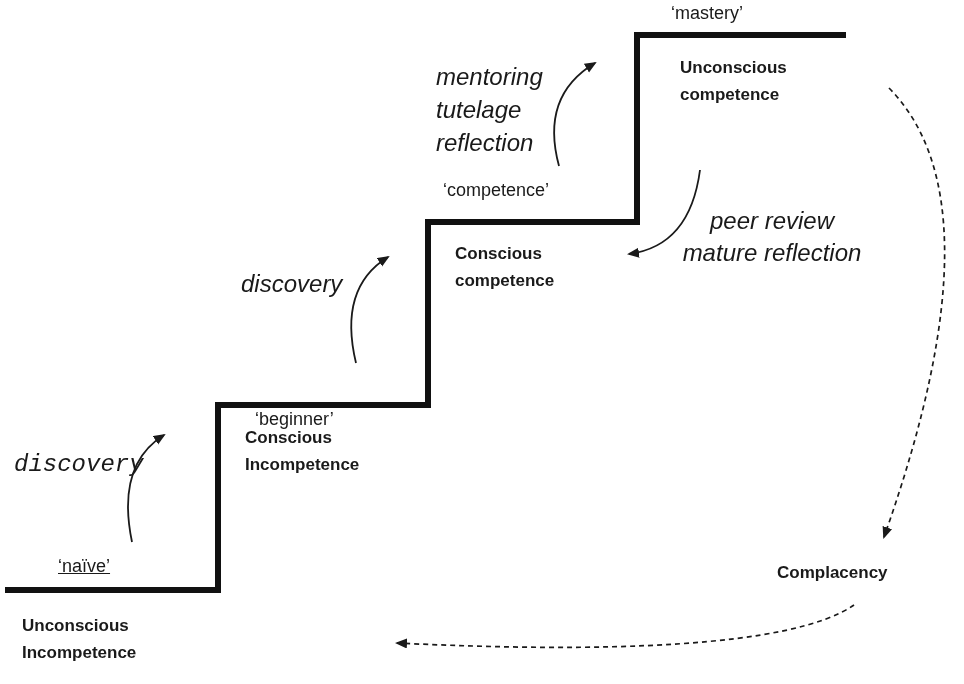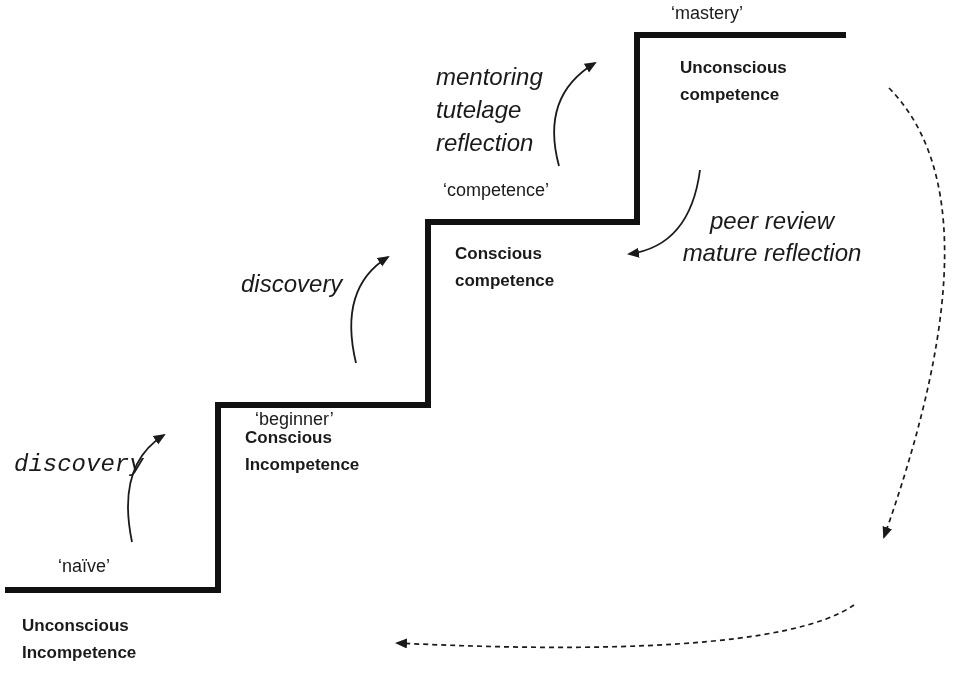--- a/index.html
+++ b/index.html
@@ -63,21 +63,21 @@
 
     <path d="M 132 542 Q 116 465 164 435" fill="none" stroke="#1a1a1a" stroke-width="1.8" marker-end="url(#ah)"></path>
     <path d="M 356 363 Q 338 288 388 257" fill="none" stroke="#1a1a1a" stroke-width="1.8" marker-end="url(#ah)"></path>
     <path d="M 559 166 Q 540 96 595 63" fill="none" stroke="#1a1a1a" stroke-width="1.8" marker-end="url(#ah)"></path>
     <path d="M 700 170 Q 690 246 629 254" fill="none" stroke="#1a1a1a" stroke-width="1.8" marker-end="url(#ah)"></path>
 
     <path d="M 889 88 C 960 160 968 300 884 537" fill="none" stroke="#1a1a1a" stroke-width="1.7" stroke-dasharray="5 4" marker-end="url(#ah)"></path>
     <path d="M 854 605 C 792 648 600 653 397 643" fill="none" stroke="#1a1a1a" stroke-width="1.7" stroke-dasharray="5 4" marker-end="url(#ah)"></path>
   </svg>
 
-  <div class="label quote" style="left:58px; top:553px;">‘naïve’</div>
+  <div class="label quote" style="left:58px; top:553px;text-decoration:underline;">‘naïve’</div>
   <div class="label quote" style="left:255px; top:366px;margin-top:40px;">‘beginner’</div>
   <div class="label quote" style="left:443px; top:177px;">‘competence’</div>
   <div class="label quote" style="left:671px; top:0px;">‘mastery’</div>
 
   <div class="label stage" style="left:22px; top:612px;">Unconscious
 Incompetence</div>
   <div class="label stage" style="left:245px; top:424px;">Conscious
 Incompetence</div>
   <div class="label stage" style="left:455px; top:240px;">Conscious
 competence</div>
@@ -85,14 +85,15 @@
 competence</div>
 
   <div class="label transition" style="left:14px; top:448px;font-family:Liberation Mono, monospace;">discovery</div>
   <div class="label transition" style="left:241px; top:267px;">discovery</div>
   <div class="label transition" style="left:436px; top:60px;">mentoring
 tutelage
 reflection</div>
   <div class="label transition peer" style="left:664px; top:205px;">peer review
 mature reflection</div>
 
+  <div class="label stage" style="left:777px; top:559px;">Complacency</div>
 
 </div>
 
 </body></html>

